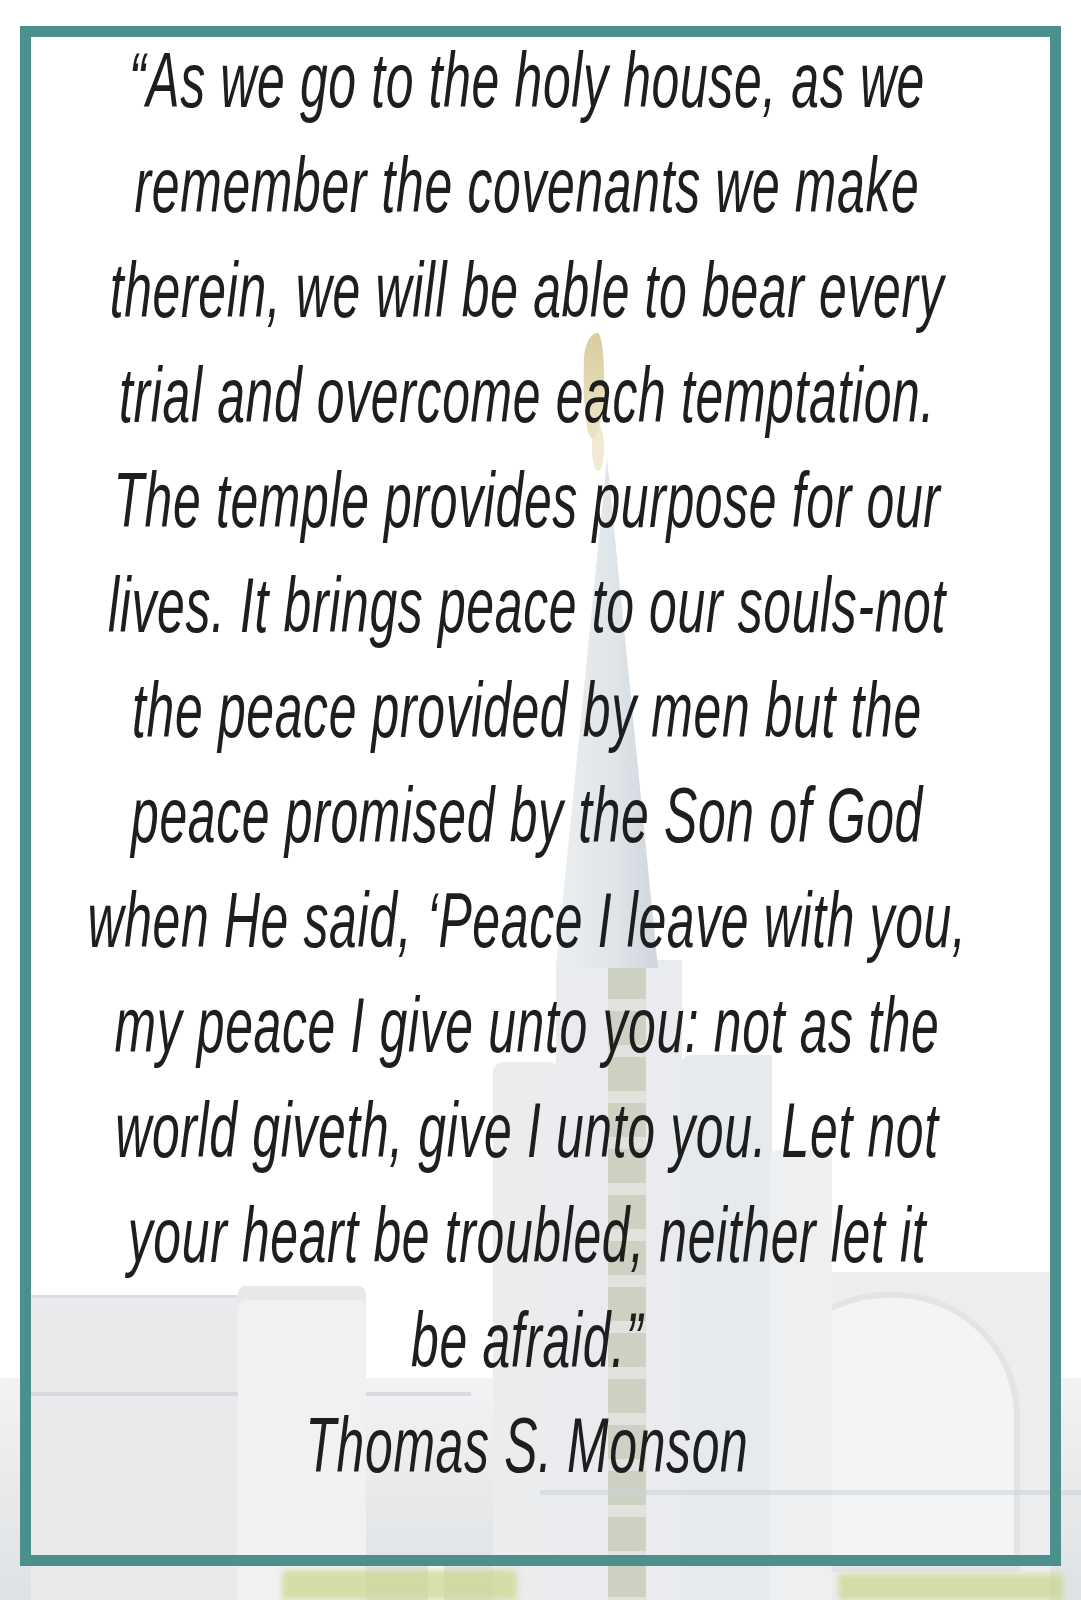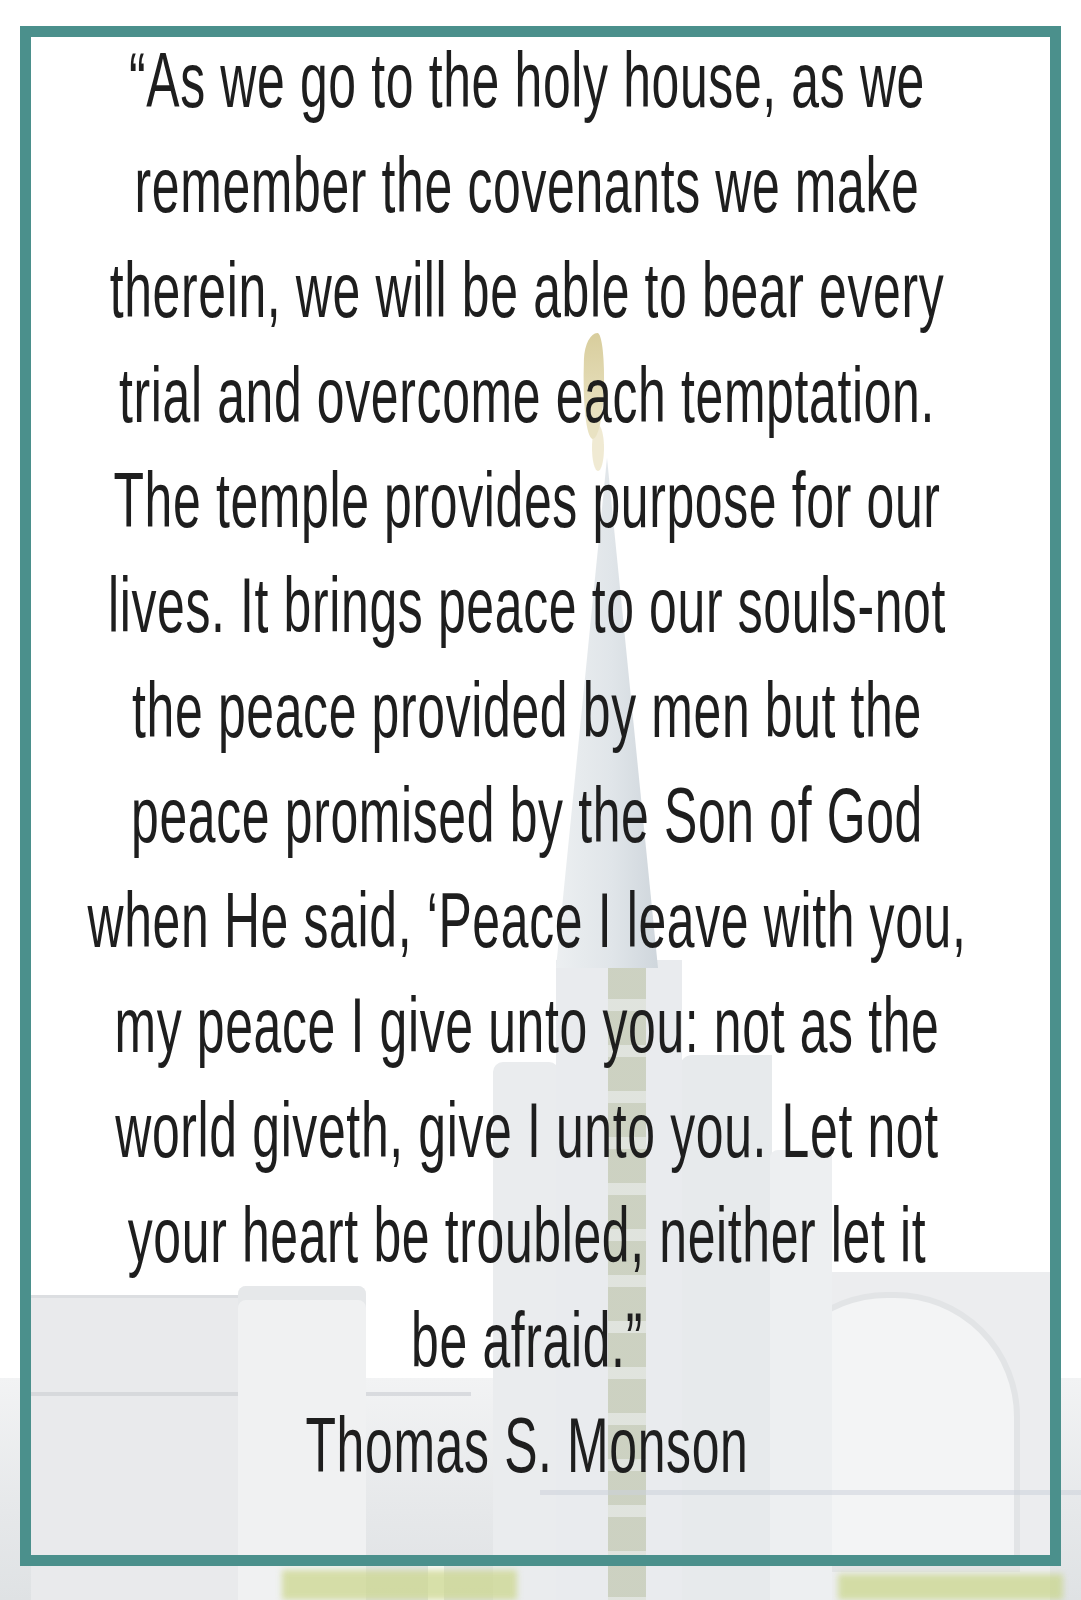--- a/index.html
+++ b/index.html
@@ -6,20 +6,21 @@
   body {
     width: 1081px; height: 1600px;
     background: var(--bg, #ffffff);
     font-family: "Liberation Sans", sans-serif;
     overflow: hidden;
   }
   #poster {
     position: relative;
     width: 1054px; height: 1600px;
     background: var(--bg, #ffffff);
+    font-style: italic;
   }
 
   
   .photo { position: absolute; inset: 0; z-index: 1; }
   .photo div { position: absolute; }
 
   .gold-statue {
     left: 583px; top: 333px; width: 21px; height: 106px;
     background: linear-gradient(175deg, var(--gold) 0%, #e9e2c2 80%);
     border-radius: 60% 40% 45% 55% / 25% 55% 45% 75%;

